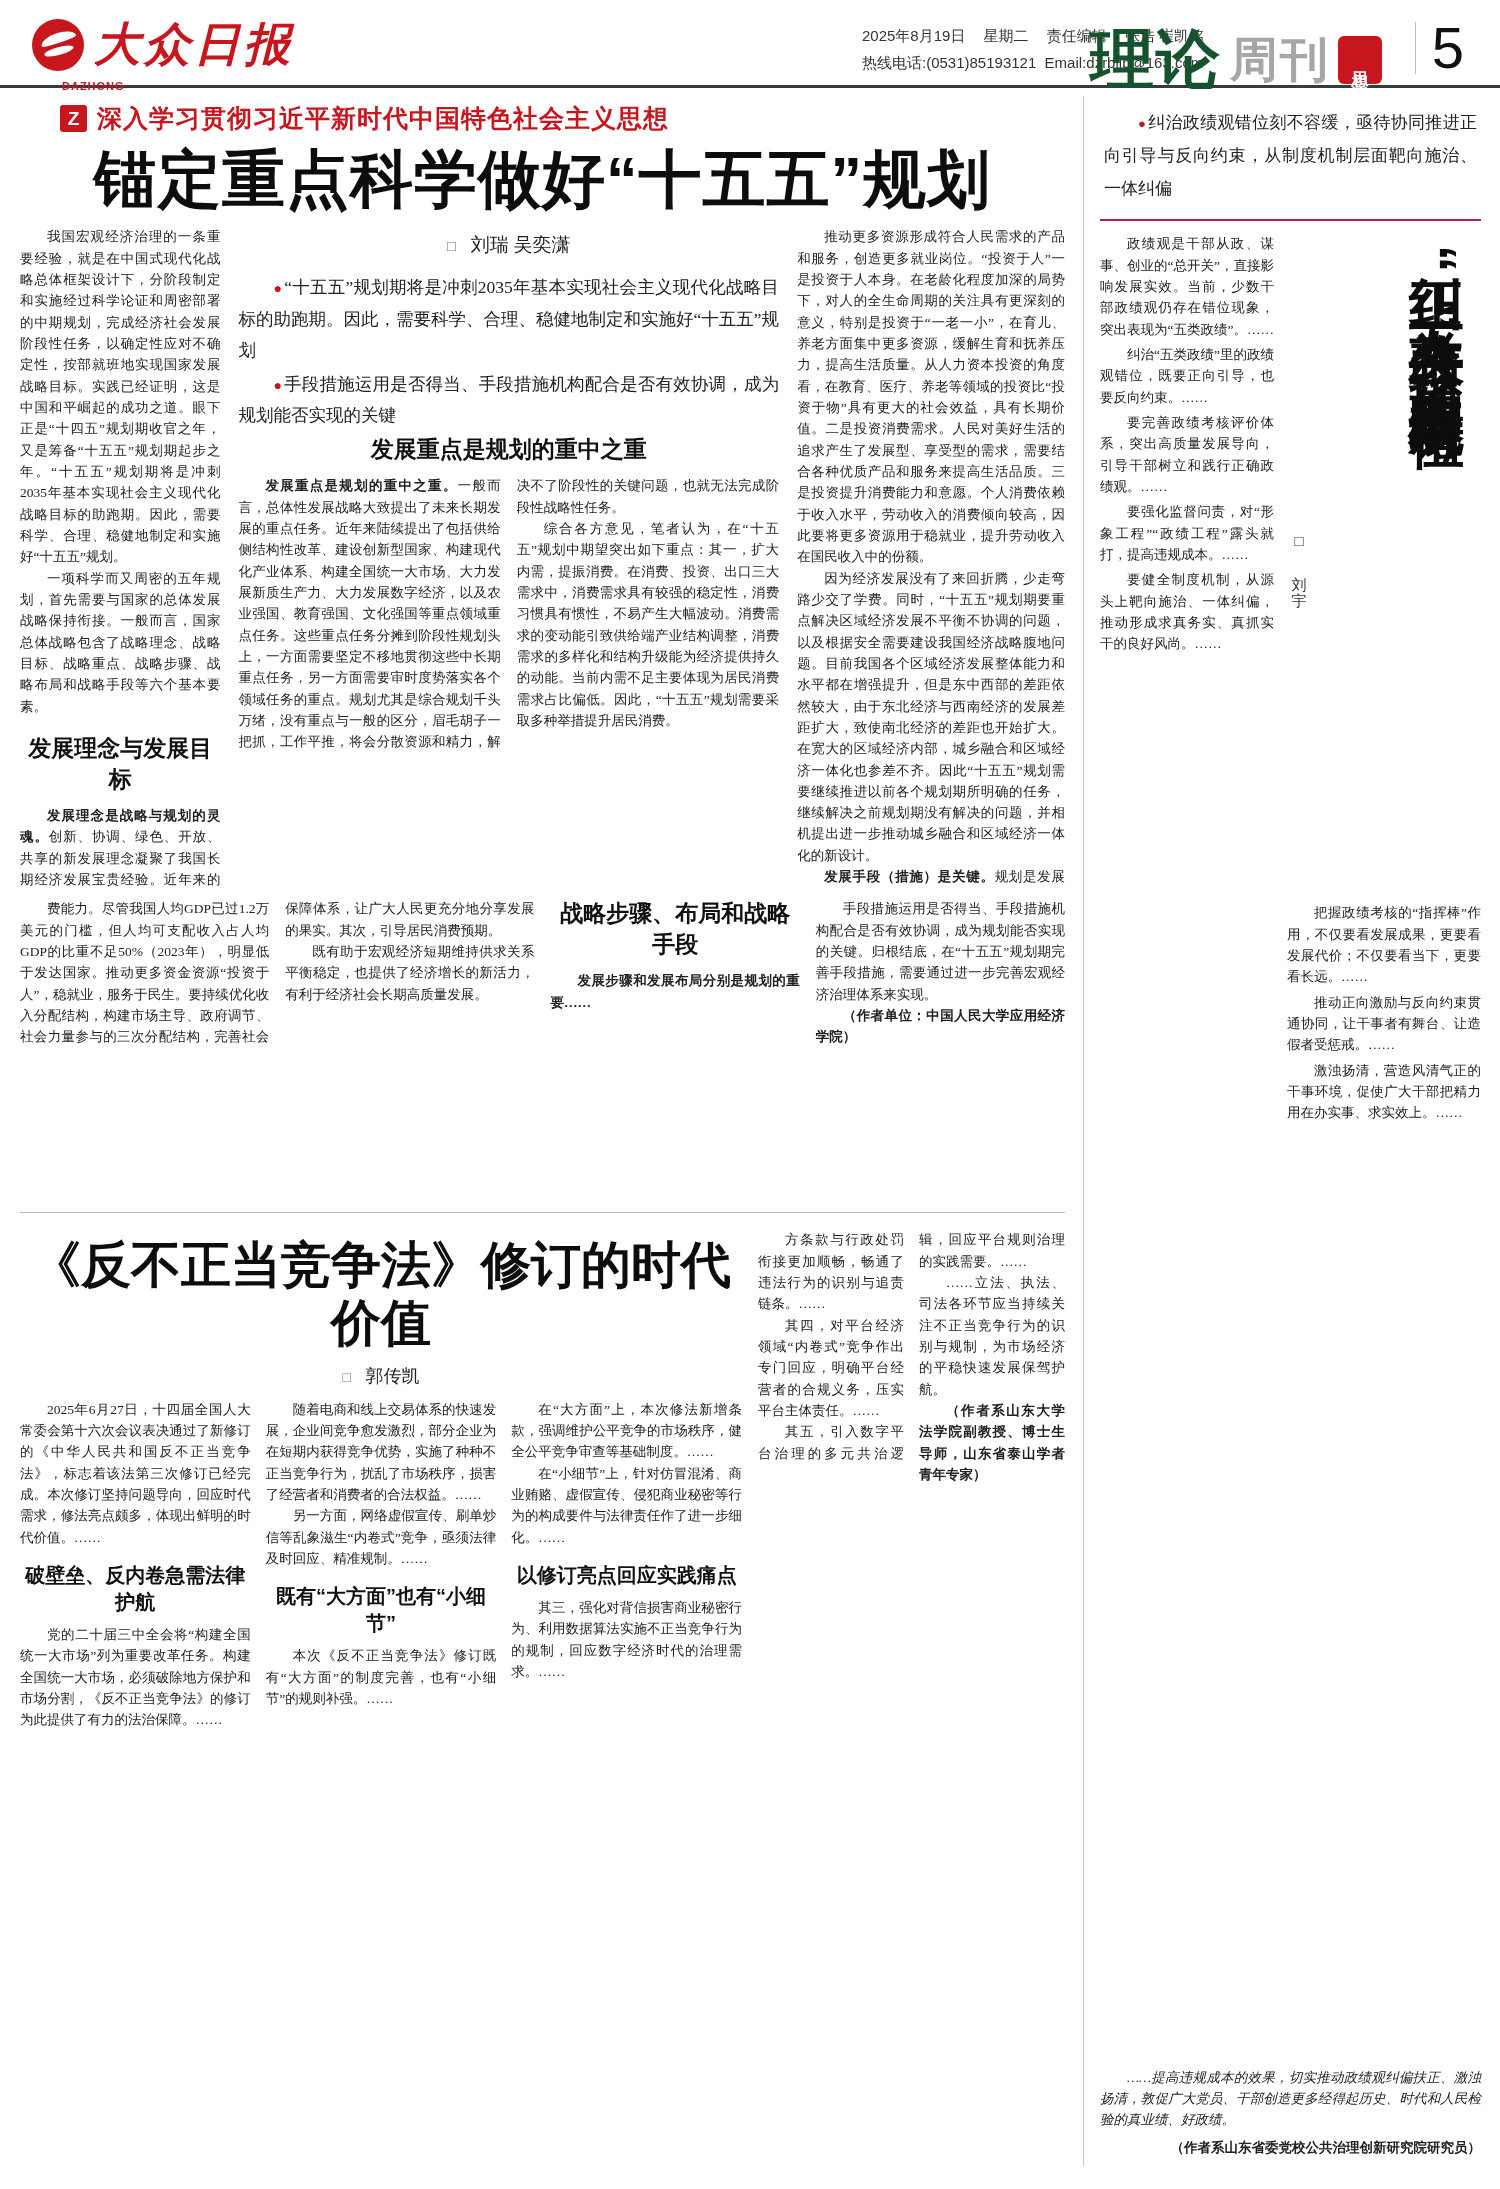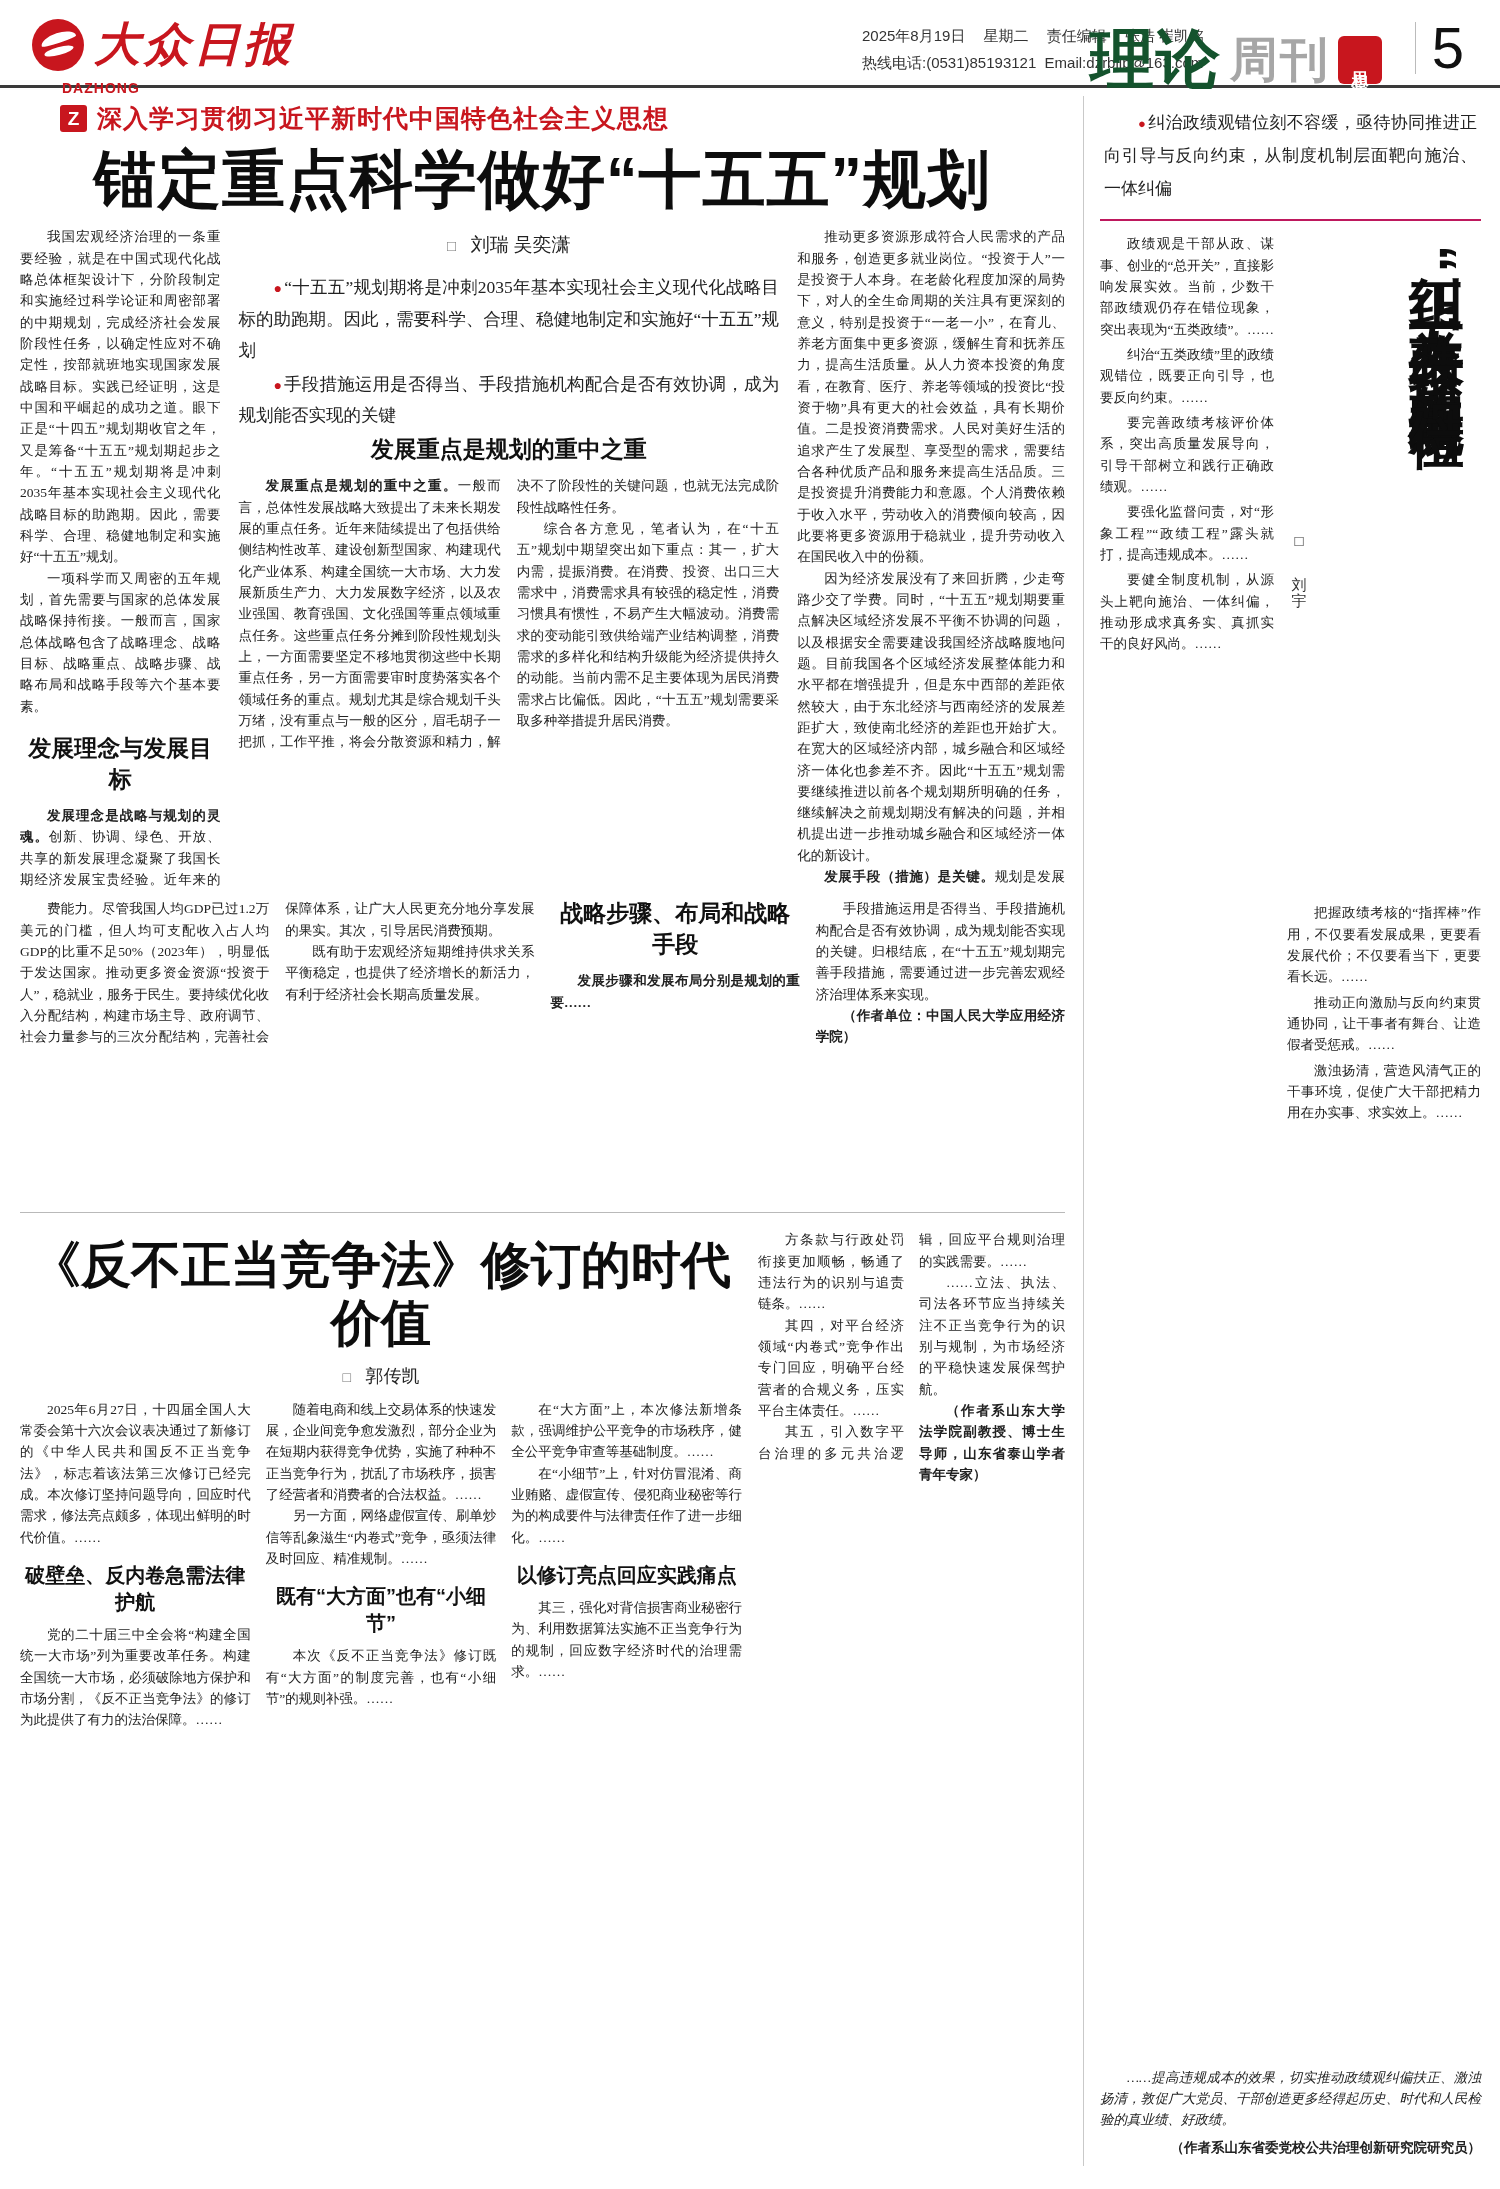--- a/index.html
+++ b/index.html
@@ -7,21 +7,21 @@
         font-family:"Liberation Serif",serif;color:#1c1c1c;overflow:hidden;box-sizing:border-box;}
   
   .header{height:88px;border-bottom:3px solid #3a3a3a;box-sizing:border-box;position:relative;}
   .masthead{position:absolute;left:32px;top:14px;display:flex;align-items:center;gap:10px;}
   .emblem{width:52px;height:52px;border-radius:50%;background:#c8161e;position:relative;overflow:hidden;}
   .emblem:before{content:"";position:absolute;left:8px;top:14px;width:36px;height:10px;background:#fff;
                  border-radius:50% 50% 50% 50%/80% 80% 20% 20%;transform:rotate(-18deg);}
   .emblem:after{content:"";position:absolute;left:12px;top:28px;width:30px;height:8px;background:#fff;
                 border-radius:50%;transform:rotate(-15deg);}
   .emblem-en{position:absolute;left:30px;top:66px;font-family:"Liberation Sans",sans-serif;
-             font-size:14px;font-weight:bold;color:#c8161e;letter-spacing:1px;}
+             font-size:11px;font-weight:bold;color:#c8161e;letter-spacing:1px;}
   .logo-cn{font-size:46px;font-weight:bold;color:#c8161e;font-style:italic;letter-spacing:4px;
            font-family:"Liberation Serif",serif;}
   .dateblock{position:absolute;left:862px;top:22px;font-family:"Liberation Sans",sans-serif;
              font-size:15px;color:#333;line-height:1.8;white-space:nowrap;}
   .dateblock .sp{display:inline-block;width:14px;}
   .section-title{position:absolute;right:118px;top:16px;display:flex;align-items:center;gap:8px;}
   .sec-main{font-family:"Liberation Sans",sans-serif;font-weight:900;font-size:64px;color:#14532d;letter-spacing:2px;}
   .sec-sub{font-family:"Liberation Sans",sans-serif;font-weight:900;font-size:48px;color:#a6a6a6;letter-spacing:2px;}
   .seal{width:44px;height:48px;background:#c8161e;border-radius:6px;color:#fff;display:flex;
         align-items:center;justify-content:center;writing-mode:vertical-rl;

